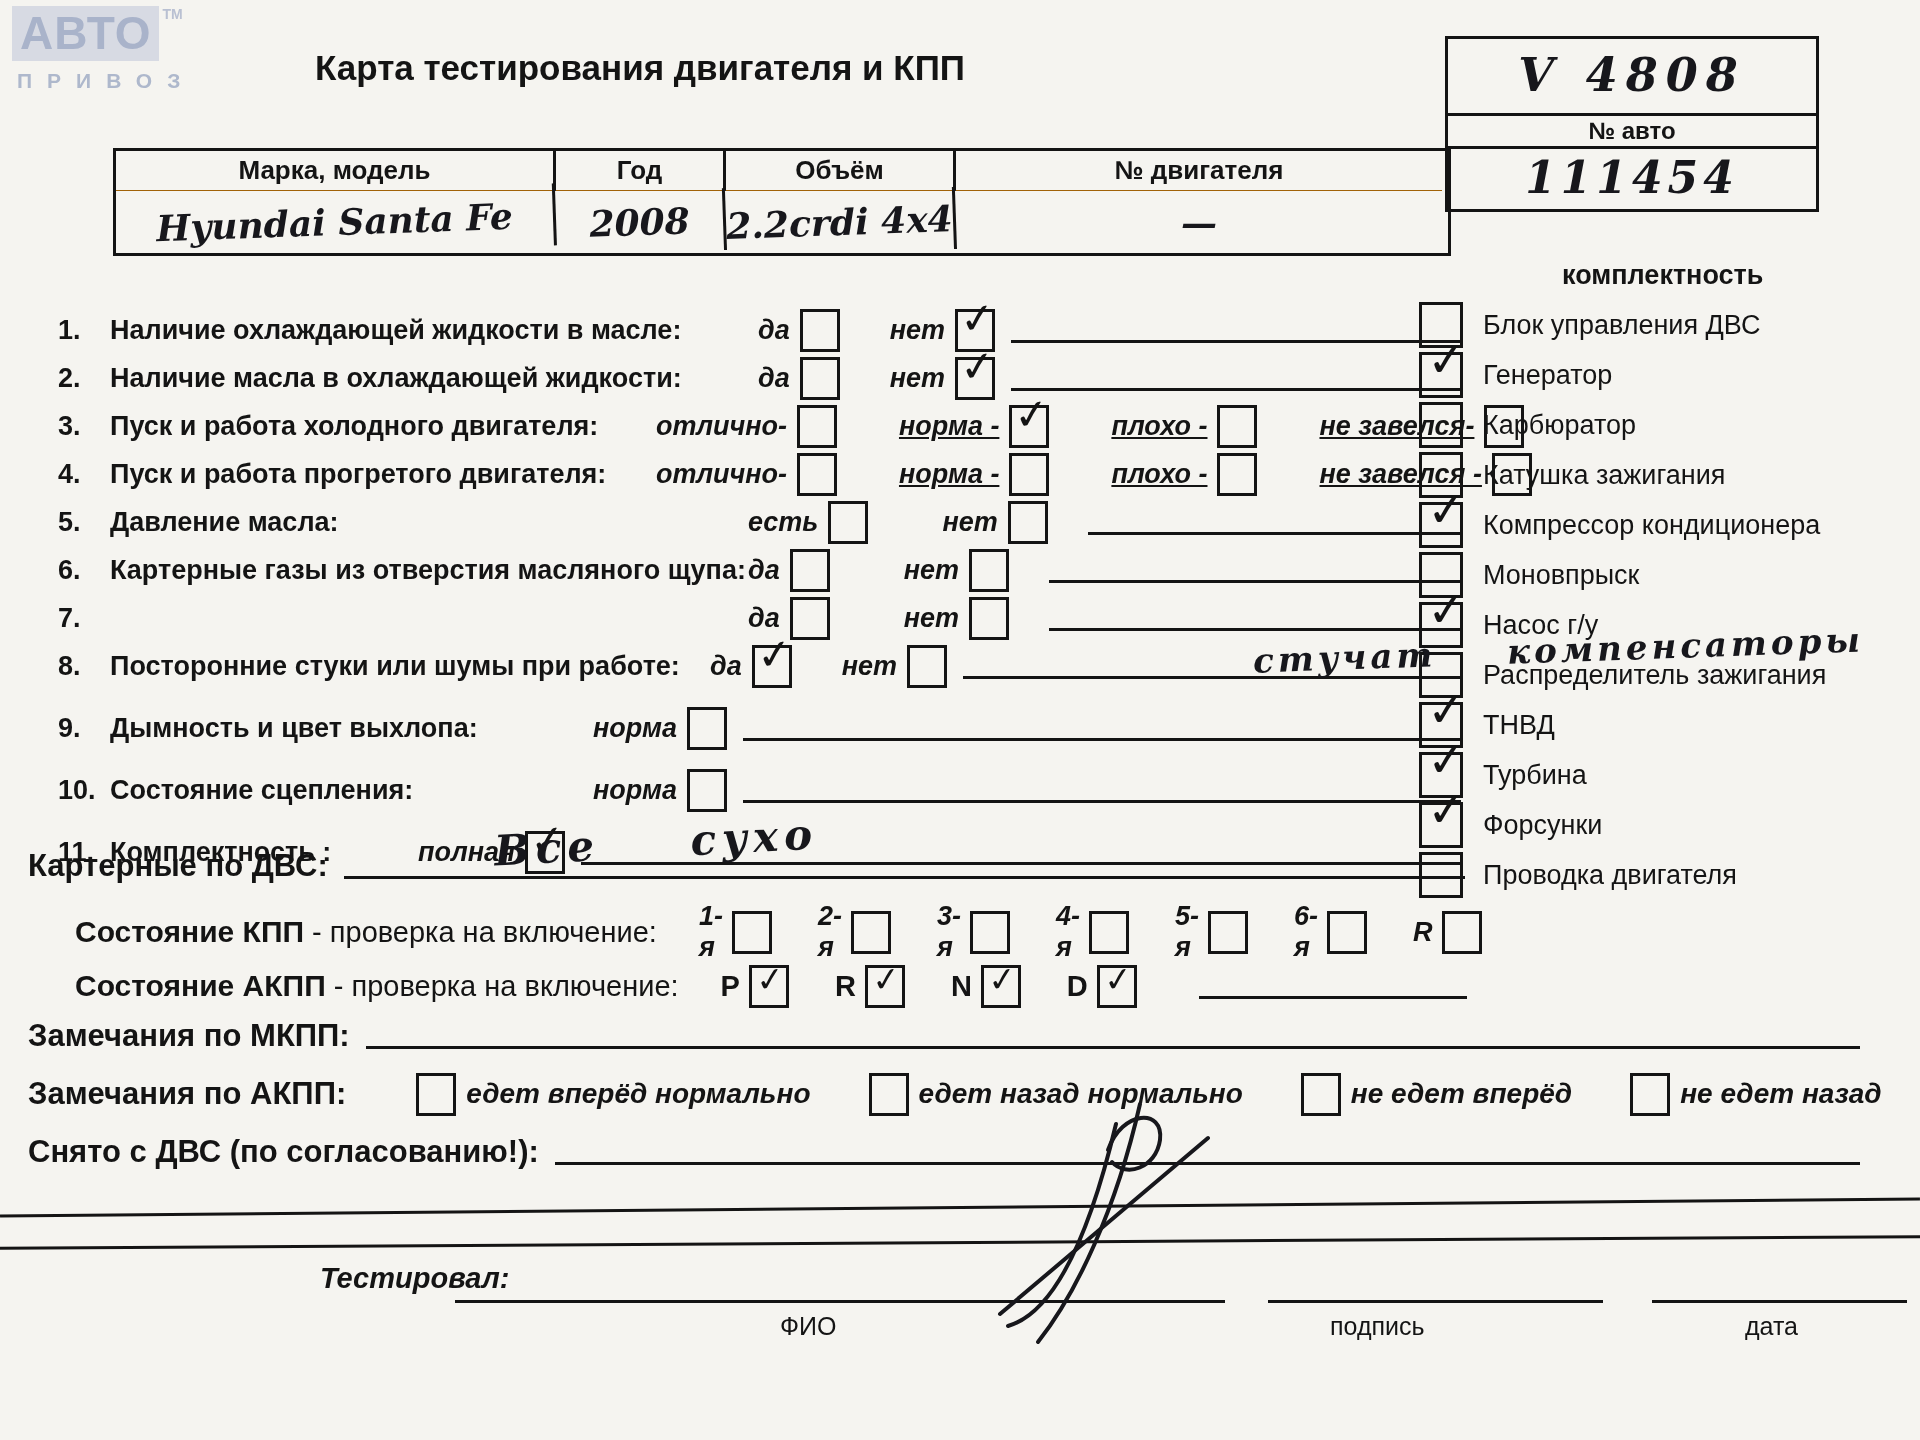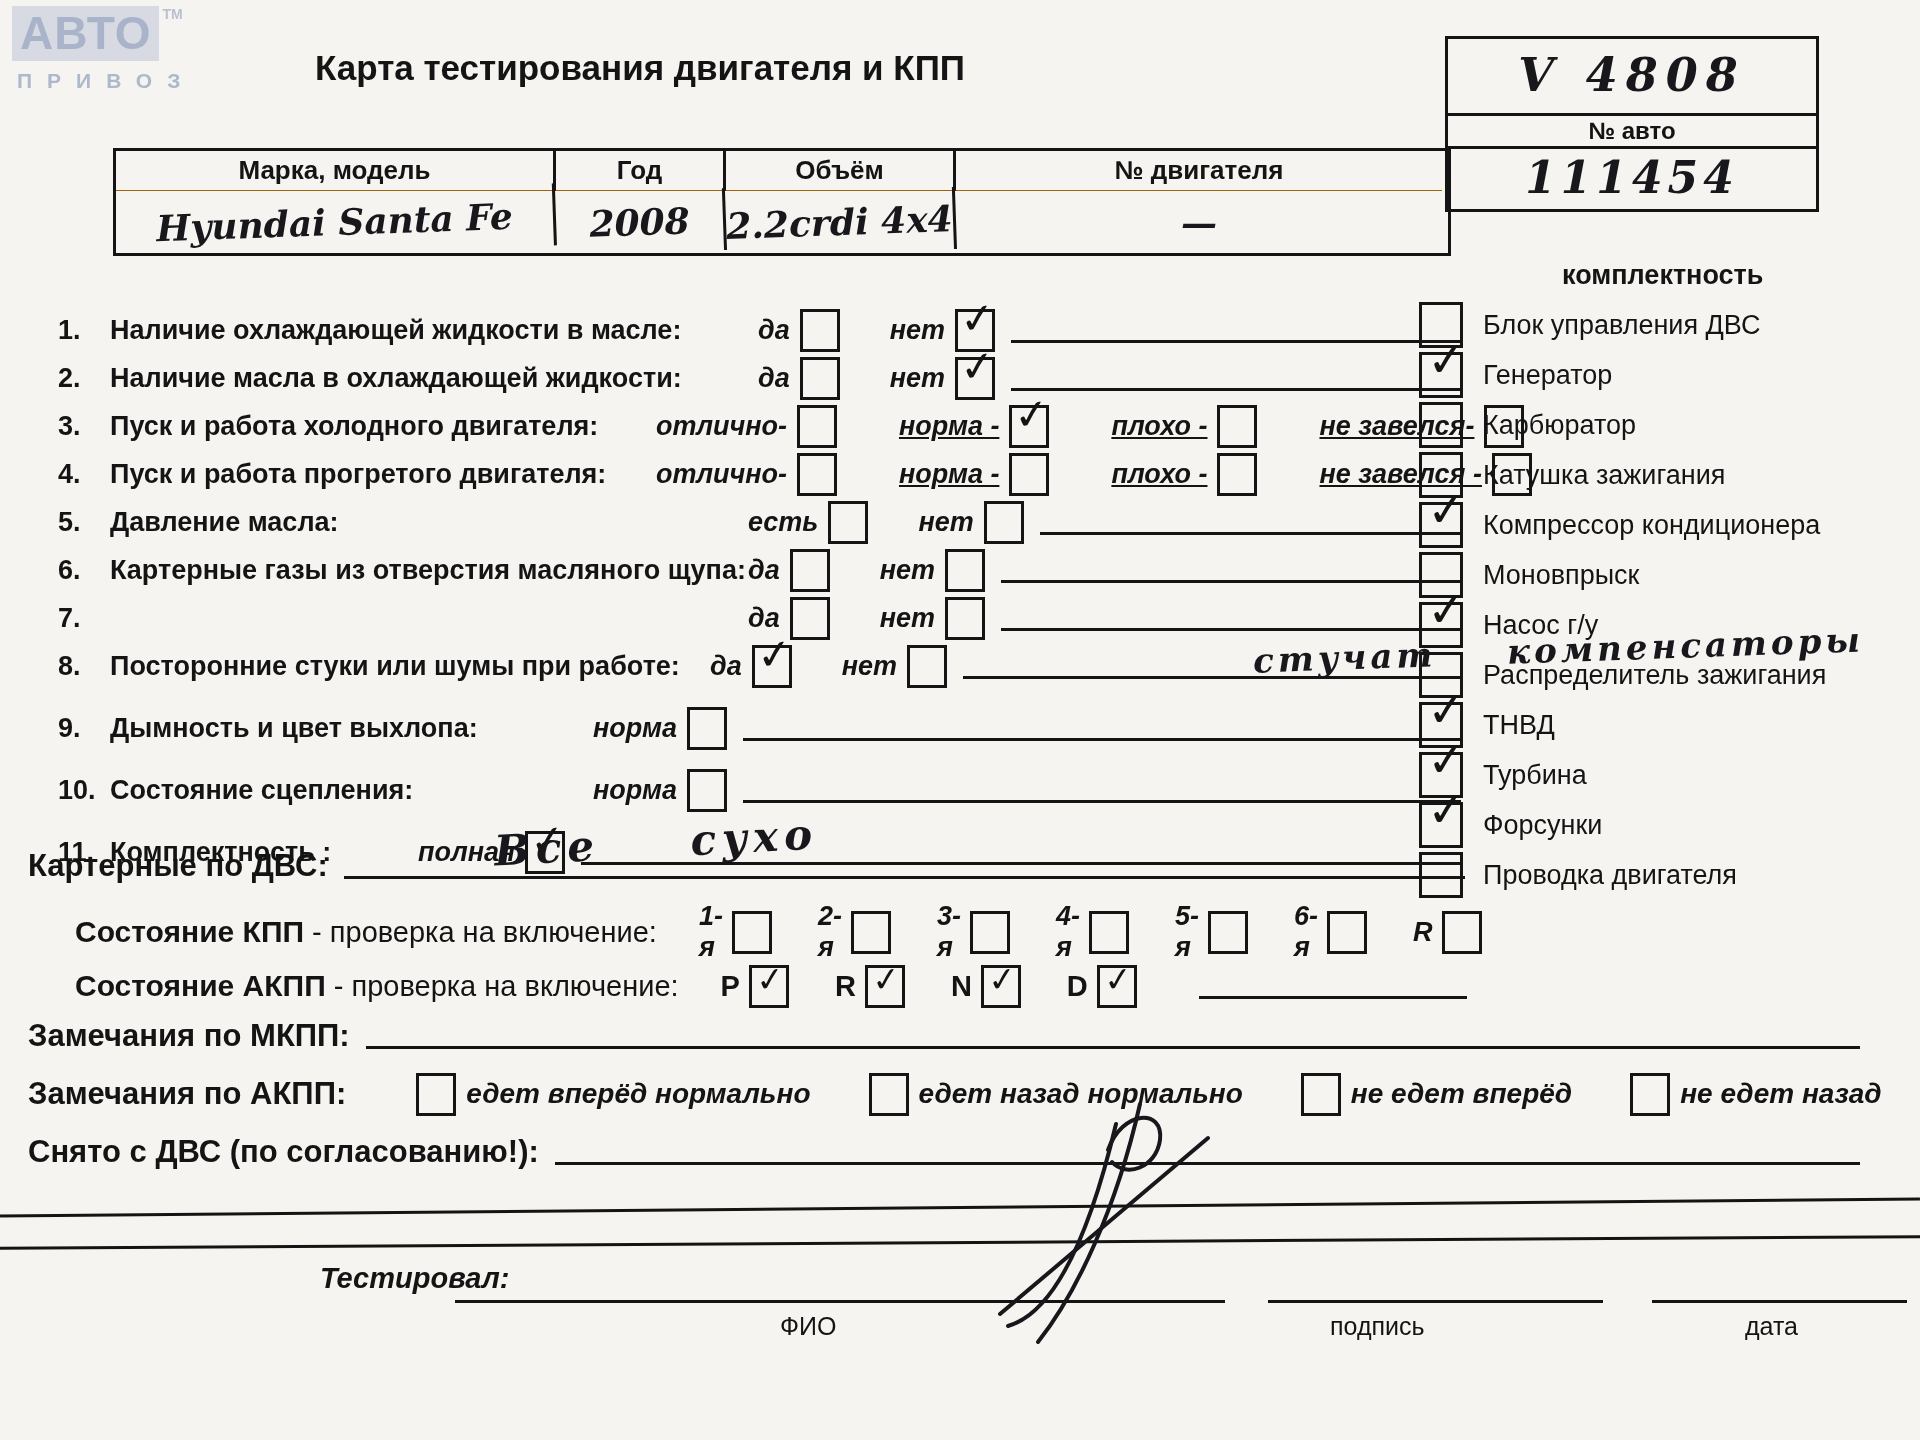--- a/index.html
+++ b/index.html
@@ -44,21 +44,21 @@
   .comp-row .tick{font-size:46px;top:-18px;left:5px;transform:rotate(-4deg);}
   
   #checklist{position:absolute;left:58px;top:306px;width:1408px;}
   .check-row{height:48px;position:relative;display:flex;align-items:center;}
   .check-row:nth-child(n+9){margin-top:14px;}
   .row-num{width:52px;font-weight:bold;font-size:27px;flex:none;}
   .row-label{font-weight:bold;font-size:27px;white-space:nowrap;}
   .opts{position:absolute;left:700px;right:5px;display:flex;align-items:center;}
   .row-3 .opts,.row-4 .opts{left:598px;}
   .row-3 .opt+.opt,.row-4 .opt+.opt{margin-left:62px;text-decoration:underline;}
-  .row-5 .opts,.row-6 .opts,.row-7 .opts{left:690px;}
+  .row-5 .opts,.row-6 .opts,.row-7 .opts{left:690px;gap:24px;}
   .row-8 .opts{left:652px;}
   .row-9 .opts,.row-10 .opts{left:535px;}
   .row-11 .opts{left:360px;}
   .opt{display:flex;align-items:center;}
   .opt+.opt{margin-left:50px;}
   .opt-label{font-style:italic;font-weight:bold;font-size:27px;margin-right:10px;white-space:nowrap;}
   .fill-line{flex:1;height:0;border-bottom:3px solid #141414;margin-left:16px;transform:translateY(11px);position:relative;}
   .note{position:absolute;white-space:nowrap;}
   .row-8 .note{left:290px;top:-46px;font-size:34px;letter-spacing:4px;word-spacing:55px;transform:rotate(-2deg);}
   

